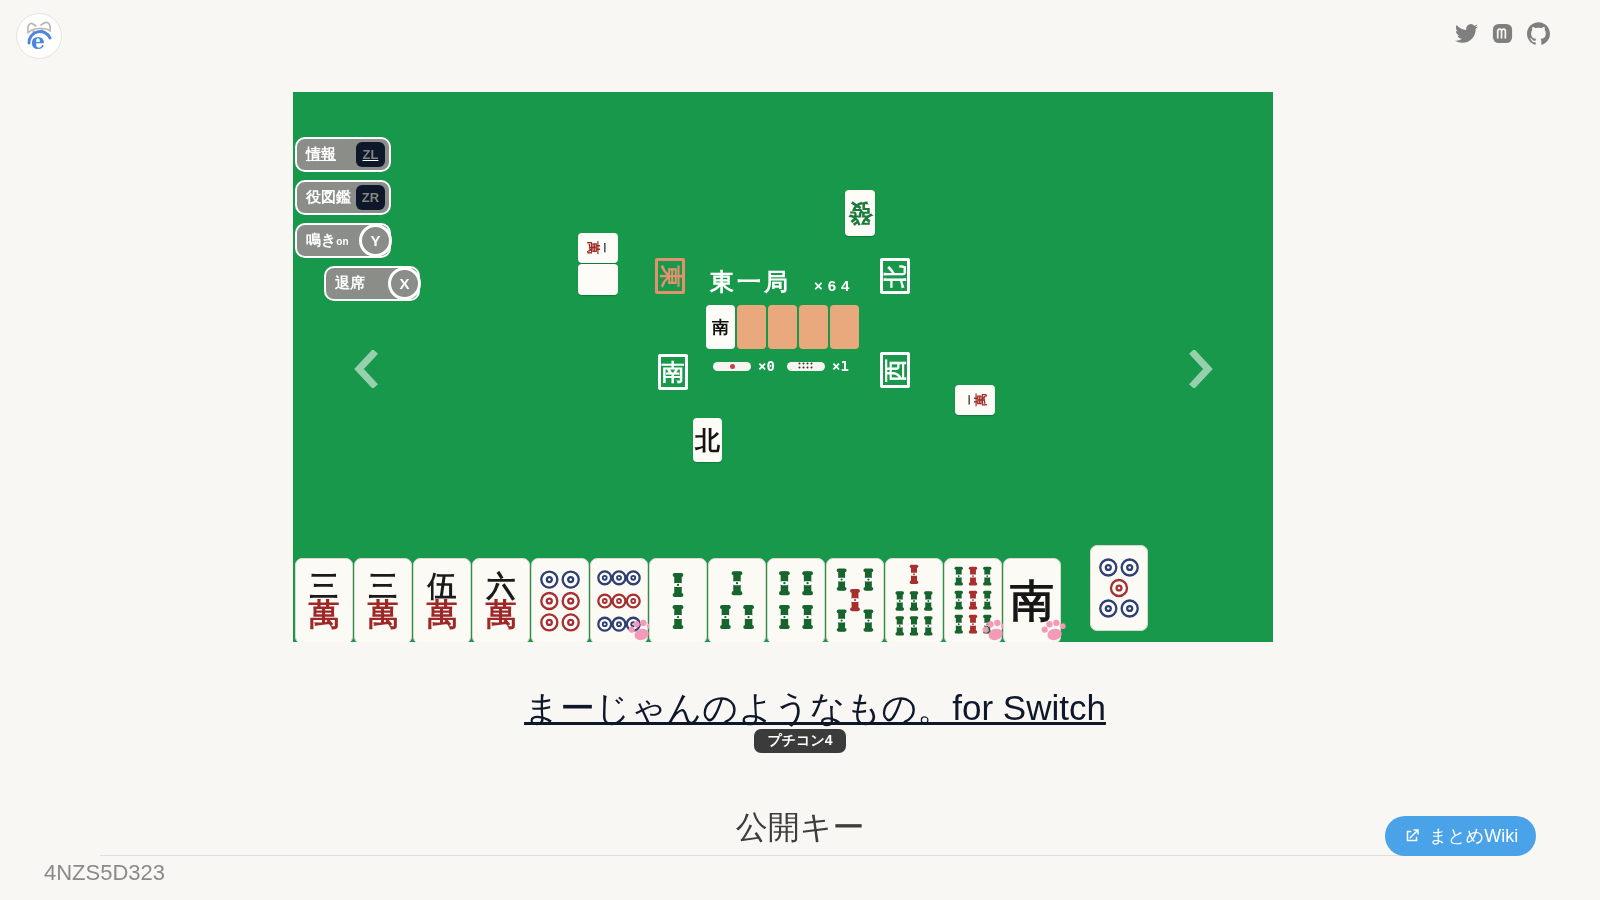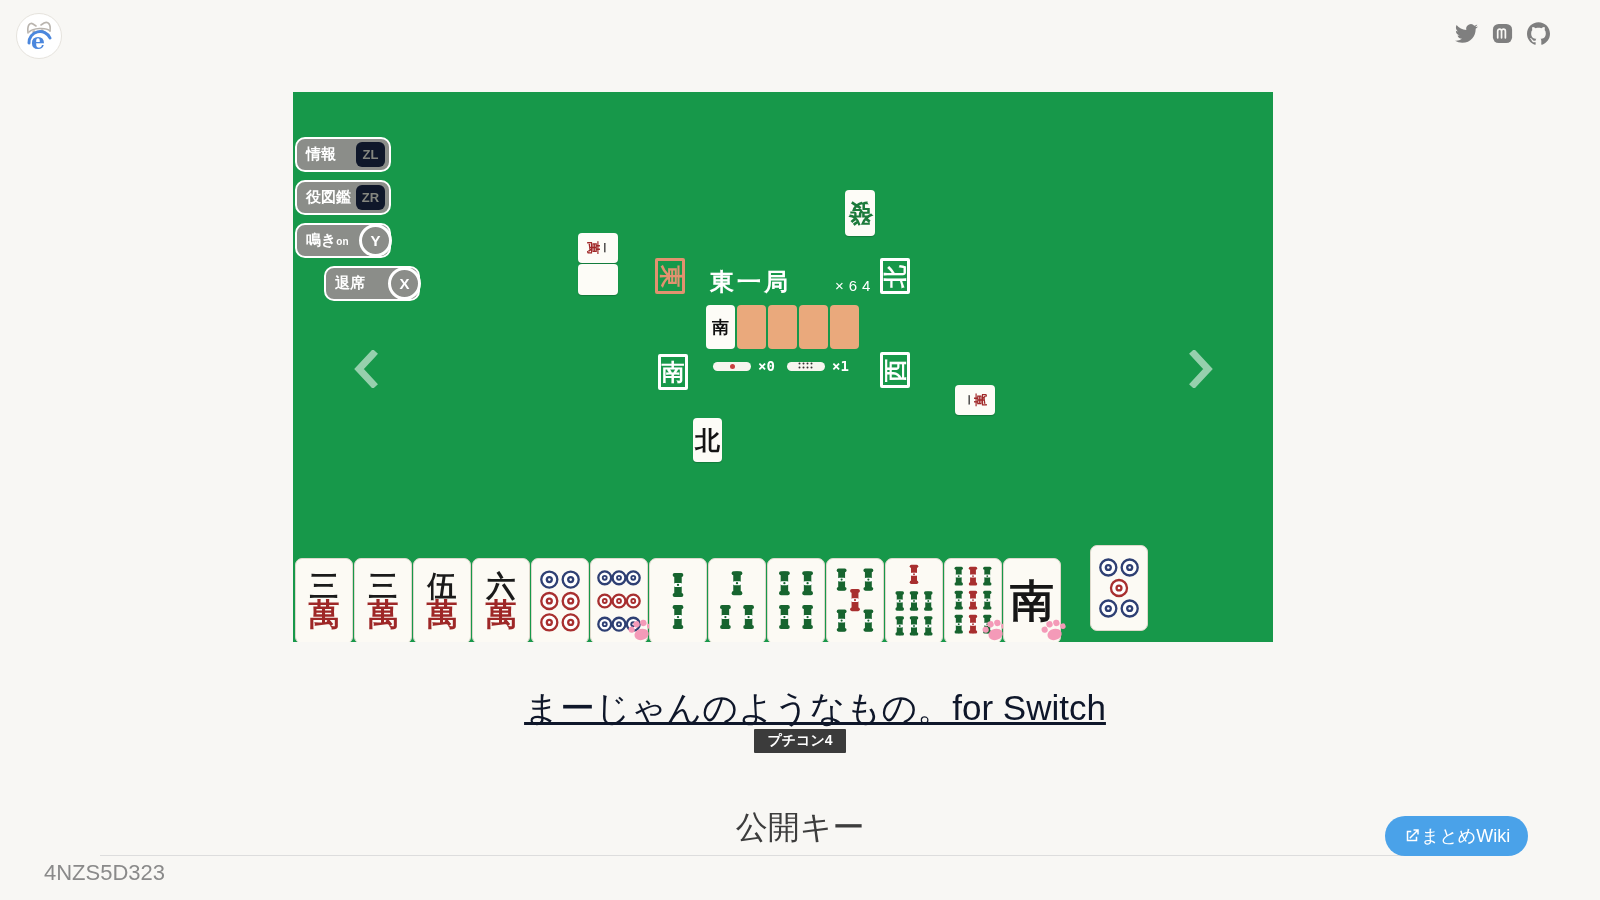--- a/index.html
+++ b/index.html
@@ -40,21 +40,21 @@
     font-weight:bold;font-size:13px;display:flex;align-items:center;justify-content:center;
     flex:none;
   }
   .key-circle{
     width:27px;height:27px;background:#8b8d89;border:3px solid #fff;border-radius:50%;
     color:#fff;font-weight:bold;font-size:15px;display:flex;align-items:center;justify-content:center;
     flex:none;margin-right:-7px;box-sizing:content-box;
   }
   
   .round{position:absolute;left:417px;top:174px;color:#fff;font-size:24px;font-weight:bold;letter-spacing:3px;}
-  .mult{position:absolute;left:542px;top:185px;color:#fff;font-size:15px;font-weight:normal;letter-spacing:5px;}
+  .mult{position:absolute;left:521px;top:185px;color:#fff;font-size:15px;font-weight:bold;letter-spacing:5px;}
   .wind-box{
     position:absolute;width:30px;height:36px;border:3px solid #fff;border-radius:2px;
     color:#fff;display:flex;align-items:center;justify-content:center;
     font-size:23px;font-weight:bold;box-sizing:border-box;
   }
   .wind-box.east{border-color:#e2926f;color:#e2926f;}
   .dora-row{position:absolute;left:413px;top:213px;display:flex;gap:2px;}
   .dora-tile{
     width:29px;height:44px;background:#fdfcf7;border-radius:4px;
     display:flex;align-items:center;justify-content:center;
@@ -90,27 +90,27 @@
   .honor-glyph{font-family:"DejaVu Serif",serif;font-weight:bold;font-size:44px;color:#161616;}
   .paw{position:absolute;bottom:-3px;right:-7px;transform:rotate(-14deg);pointer-events:none;}
 
   
   .arrow{width:26px;height:38px;cursor:pointer;}
   .arrow svg{width:100%;height:100%;stroke:rgba(255,255,255,.55);stroke-width:7;fill:none;stroke-linecap:square;}
 
   
   .title{left:0;top:670px;width:100%;text-align:center;font-size:35px;color:#0f172a;font-weight:400;margin:15px;text-decoration:underline;}
   .badge-wrap{left:0;top:729px;width:100%;text-align:center;}
-  .badge{display:inline-block;background:#3b3b3b;color:#fff;font-size:14px;font-weight:bold;border-radius:1px;padding:3px 13px;}
+  .badge{display:inline-block;background:#3b3b3b;color:#fff;font-size:14px;font-weight:bold;border-radius:7px;padding:3px 13px;}
   .heading{left:0;top:806px;width:100%;text-align:center;font-size:32px;color:#3d3d3d;font-weight:400;margin:0;}
   .rule{left:100px;top:855px;width:1400px;border-top:1px solid #ddd;height:0;}
   .pubkey{left:0;top:860px;width:100%;text-align:left;font-size:22px;color:#8a8a8a;padding-left:44px;}
   .wiki-btn{
     left:1385px;top:816px;height:40px;background:#4aa2e9;border-radius:20px;
-    display:flex;align-items:center;padding:0 18px;color:#fff;
+    display:flex;align-items:center;gap:8px;padding:0 18px;color:#fff;
     font-size:18px;cursor:pointer;text-decoration:none;box-sizing:border-box;
   }
   .wiki-btn svg{width:18px;height:18px;fill:#fff;}
 </style>
 </head>
 <body>
 
 <div class="abs logo">
   <svg width="40" height="40" viewBox="0 0 40 40">
     <g fill="none" stroke="#b9b4ae" stroke-width="1.6" stroke-linecap="round">
@@ -139,21 +139,21 @@
   </span>
   <span class="s-icon">
     <svg viewBox="0 0 24 24">
         <path d="M12 .297c-6.63 0-12 5.373-12 12 0 5.303 3.438 9.8 8.205 11.385.6.113.82-.258.82-.577 0-.285-.01-1.04-.015-2.04-3.338.724-4.042-1.61-4.042-1.61C4.422 18.07 3.633 17.7 3.633 17.7c-1.087-.744.084-.729.084-.729 1.205.084 1.838 1.236 1.838 1.236 1.07 1.835 2.809 1.305 3.495.998.108-.776.417-1.305.76-1.605-2.665-.3-5.466-1.332-5.466-5.93 0-1.31.465-2.38 1.235-3.22-.135-.303-.54-1.523.105-3.176 0 0 1.005-.322 3.3 1.23.96-.267 1.98-.399 3-.405 1.02.006 2.04.138 3 .405 2.28-1.552 3.285-1.23 3.285-1.23.645 1.653.24 2.873.12 3.176.765.84 1.23 1.91 1.23 3.22 0 4.61-2.805 5.625-5.475 5.92.42.36.81 1.096.81 2.22 0 1.606-.015 2.896-.015 3.286 0 .315.21.69.825.57C20.565 22.092 24 17.592 24 12.297c0-6.627-5.373-12-12-12"></path>
       </svg>
   </span>
 </div>
 
 <div class="abs shot">
   <div id="btn-col">
-      <div class="gbtn" style="top: 45px;">
+      <div class="gbtn" style="top: 45px; text-decoration: underline;">
         <span class="glabel">情報</span>
         <span class="key-square">ZL</span>
       </div>
       <div class="gbtn" style="top: 88px;">
         <span class="glabel">役図鑑</span>
         <span class="key-square">ZR</span>
       </div>
       <div class="gbtn" style="top: 131px;">
         <span class="glabel">鳴き<span class="gsuffix">on</span></span>
         <span class="key-circle">Y</span>

